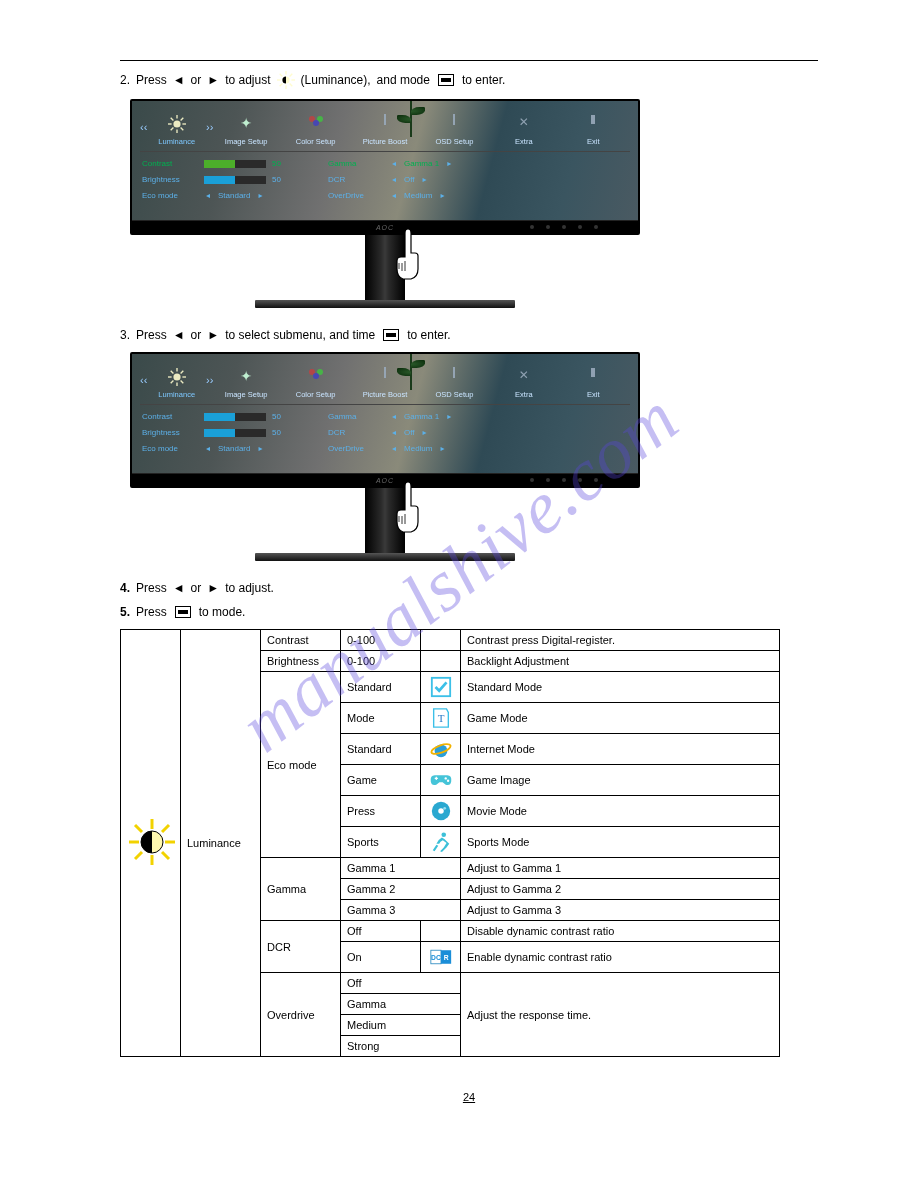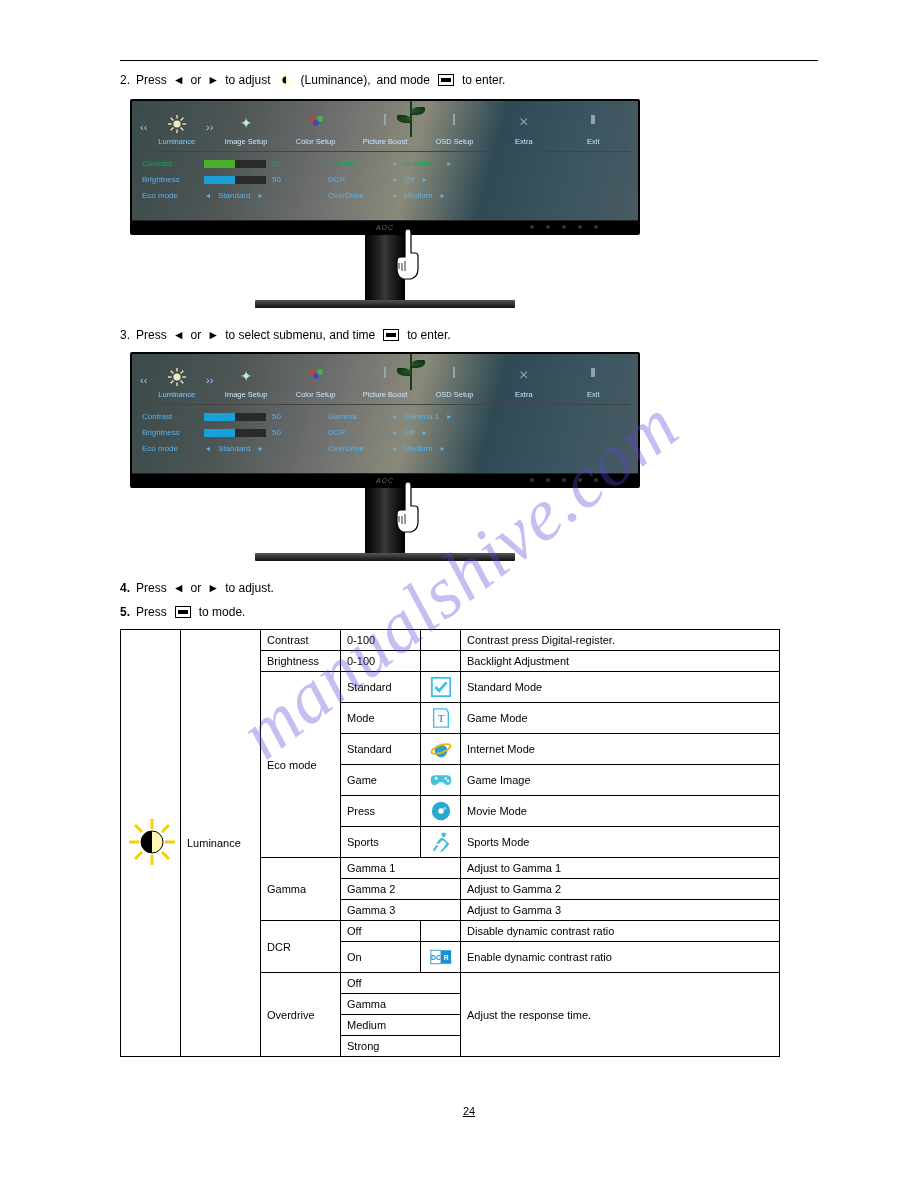--- a/index.html
+++ b/index.html
@@ -138,21 +138,21 @@
   }
   table.spec td {
     border: 1px solid #000; padding: 4px 6px; vertical-align: middle;
     word-wrap: break-word;
   }
   td.ico { text-align:center; width:90px; }
   td.iconcell { text-align:center; width:40px; }
   .sun-big { width:50px; height:50px; }
 
   .eco-ic { width:22px; height:22px; display:inline-block; vertical-align:middle; }
-  .pgnum { text-align:center; font-size:11px; margin-top:48px;text-decoration:underline; }
+  .pgnum { text-align:center; font-size:11px; margin-top:34px;text-decoration:underline; }
 </style>
 </head>
 <body>
 
 <div class="page">
   <div class="hr-top"></div>
 
   <div class="step-line">
     <span>2.</span>
     <span>Press</span>

